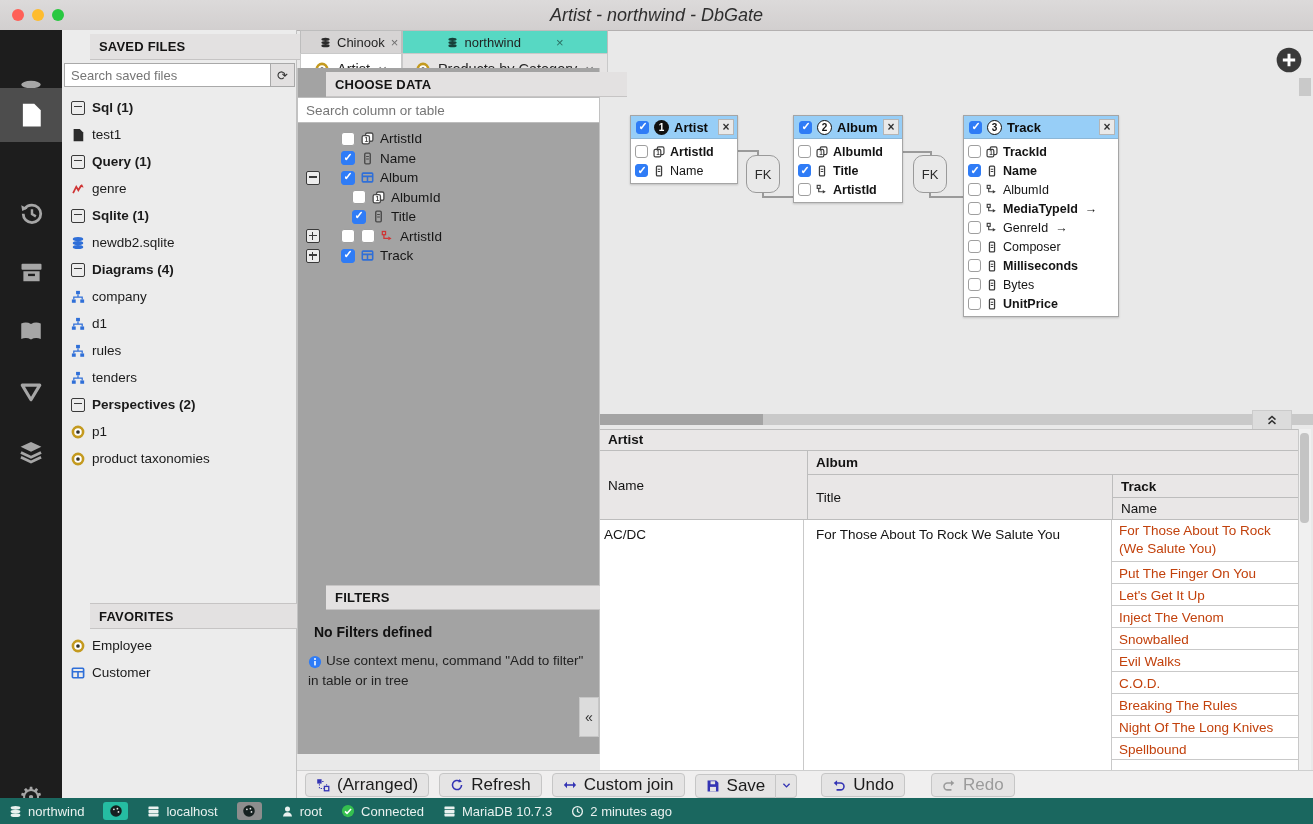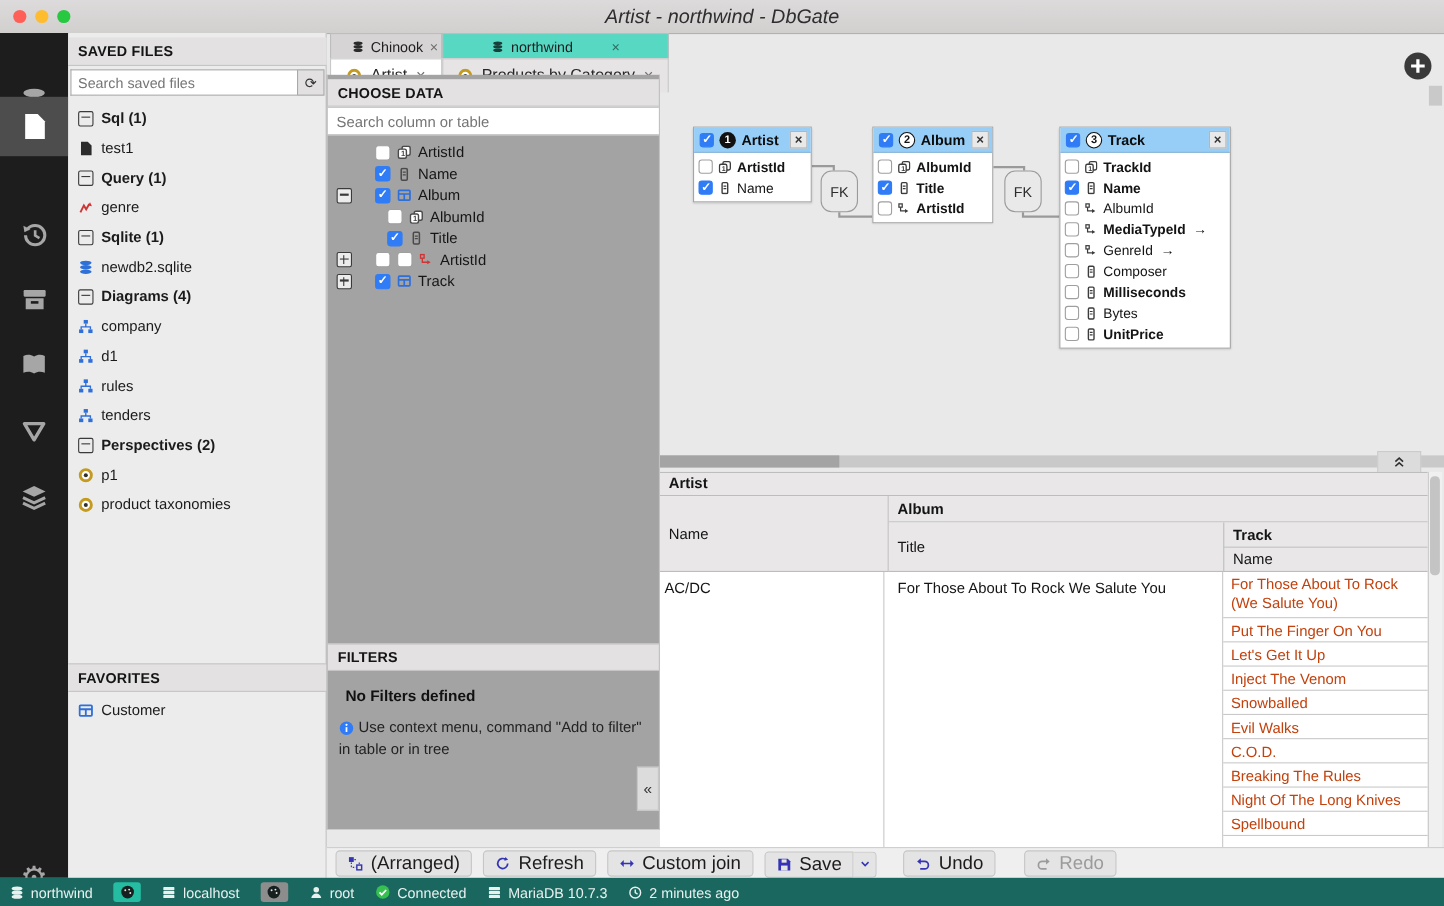--- a/index.html
+++ b/index.html
@@ -16,21 +16,21 @@
   .titletext{position:absolute;left:0;right:0;text-align:center;font-size:18px;color:#2e2e2e;font-style:italic;}
 
   
   .rail{left:0;top:30px;width:62px;height:768px;background:#1d1d1d;color:#a6a6a6;}
   .rail-btn{position:absolute;left:0;width:62px;height:54px;display:flex;align-items:center;justify-content:center;color:#a6a6a6;}
   .rail-btn.active{background:#4d4d4d;color:#fff;}
 
   
   .leftpanel{left:62px;top:30px;width:235px;height:768px;background:#ececec;border-right:1px solid #c2c2c2;box-sizing:border-box;}
   .panel-hdr{background:#e3e1e1;border-bottom:1px solid #c6c4c4;font-weight:bold;font-size:13px;color:#141414;
-             display:flex;align-items:center;padding-left:9px;letter-spacing:.2px;}
+             display:flex;align-items:center;padding-left:9px;letter-spacing:.2px;margin-left:28px;}
   .sf-hdr{position:absolute;left:0;top:4px;width:235px;height:26px;box-sizing:border-box;}
   .sf-search{position:absolute;left:2px;top:33px;width:231px;height:24px;display:flex;}
   .sf-search input{flex:1;border:1px solid #a9a9a9;border-right:none;background:#fff;font-size:13px;padding:0 6px;
                    font-family:"Liberation Sans",sans-serif;color:#222;outline:none;min-width:0;}
   .sf-search .rbtn{width:23px;background:#e2e0e0;border:1px solid #a9a9a9;display:flex;align-items:center;justify-content:center;
                    font-size:13px;color:#333;}
   .tree{position:absolute;left:0;top:64px;width:267px;display:flex;flex-direction:column;}
   .trow{height:27px;display:flex;align-items:center;gap:7px;padding-left:9px;font-size:13.5px;color:#1b1b1b;}
   .trow.grp{font-weight:bold;}
   .expbox{width:12px;height:12px;border:1.3px solid #3a3a3a;border-radius:2px;position:relative;flex:none;background:#ececec;}
@@ -389,20 +389,26 @@
       <div class="trow">
           <svg class="ic" width="14" height="14" style="color:#c49a1f">
             <use href="#i-eye"></use>
           </svg>
           <span>product taxonomies</span>
         </div>
     </div>
     <div class="panel-hdr fav-hdr">FAVORITES</div>
     <div class="fav-tree">
       <div class="trow">
+          <svg class="ic" width="14" height="14" style="color:#c49a1f">
+            <use href="#i-eye"></use>
+          </svg>
+          <span>Employee</span>
+        </div>
+      <div class="trow">
           <svg class="ic" width="14" height="14" style="color:#2f6fd8">
             <use href="#i-tbl"></use>
           </svg>
           <span>Customer</span>
         </div>
     </div>
   </aside>
 
   <div class="abs dbtab" style="left:300px;top:30px;width:102px;background:#d6d4d4">
     <svg class="ic" width="11" height="11" style="color:#2b2b2b">

